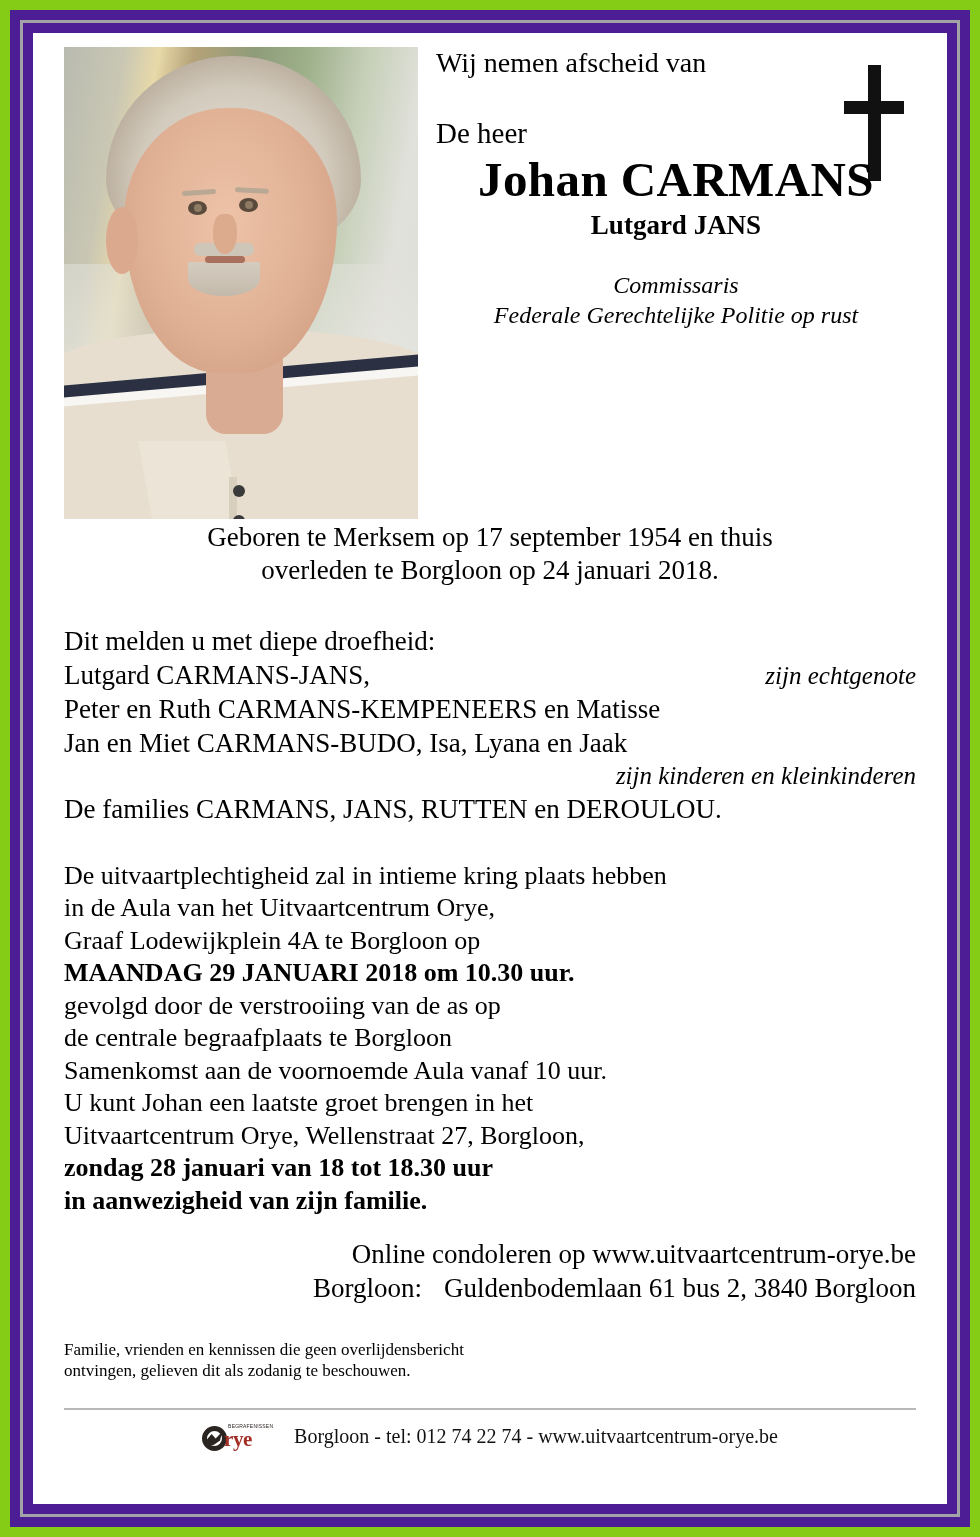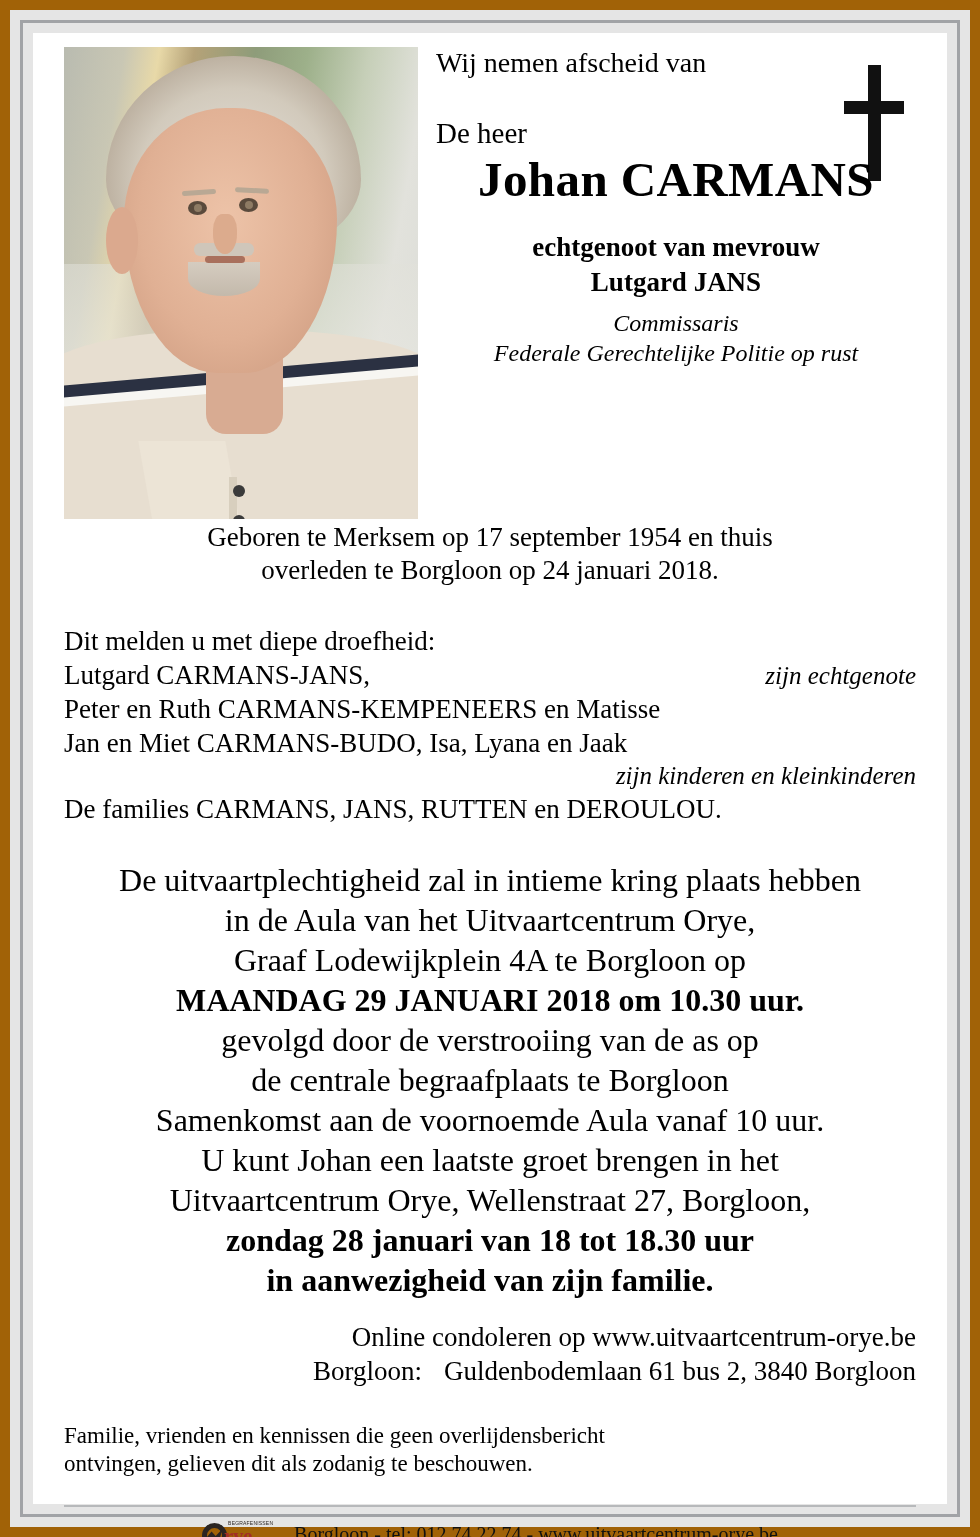--- a/index.html
+++ b/index.html
@@ -14,22 +14,22 @@
     color: #000000;
     overflow: hidden;
   }
 
   
   #card-frame {
     position: relative;
     width: 980px;
     height: 1537px;
     box-sizing: border-box;
-    background: #e5e5e5;
-    border: 10px solid #a16207;
+    background: #4c1d95;
+    border: 10px solid #84cc16;
   }
   #card-inner-line {
     position: absolute;
     left: 10px;
     top: 10px;
     right: 10px;
     bottom: 10px;
     box-sizing: border-box;
     border: 3px solid #a1a3a6;
   }
@@ -268,21 +268,21 @@
     text-align: center;
   }
   #spouse-intro { margin-top: 22px; }
   #profession-1,
   #profession-2 {
     font-style: italic;
     font-size: 24px;
     line-height: 1.28;
     text-align: center;
   }
-  #profession-1 { margin-top: 8px; }
+  #profession-1 { margin-top: 27px; }
   .right { text-align: right; }
   .bold { font-weight: bold; }
 
   #birth-death-block {
     margin-top: 4px;
     text-align: center;
     font-size: 27px;
     line-height: 1.24;
   }
 
@@ -297,38 +297,37 @@
     font-size: 25px;
   }
   .row-split {
     display: flex;
     justify-content: space-between;
     align-items: baseline;
   }
 
   #ceremony-block {
     margin-top: 34px;
-    text-align: center;
-    font-size: 32px;
+    font-size: 26px;
     line-height: 1.25;
   }
 
   #condolence-block {
     margin-top: 20px;
     text-align: right;
     font-size: 27px;
     line-height: 1.26;
   }
   #mourn-address .addr-label { }
   #mourn-address .addr-value { padding-left: 22px; }
 
   #notice-block {
     margin-top: 34px;
     text-align: left;
-    font-size: 23px;
+    font-size: 17px;
     line-height: 1.25;
   }
 
   #footer-divider {
     margin-top: 26px;
     border-top: 2px solid #b7b9bb;
   }
   #footer-bar {
     display: flex;
     align-items: center;
@@ -419,21 +418,20 @@
 
       <div id="cross-symbol">
         <div class="v"></div>
         <div class="h"></div>
       </div>
 
       <div id="headline-block">
         <div id="farewell-line">Wij nemen afscheid van</div>
         <div id="title-line">De heer</div>
         <div id="deceased-name">Johan CARMANS</div>
-        <div id="spouse-intro">echtgenoot van mevrouw</div>
         <div id="spouse-name">Lutgard JANS</div>
         <div id="profession-1">Commissaris</div>
         <div id="profession-2">Federale Gerechtelijke Politie op rust</div>
       </div>
     </div>
 
     <div id="birth-death-block">
       <div>Geboren te Merksem op 17 september 1954 en thuis</div>
       <div>overleden te Borgloon op 24 januari 2018.</div>
     </div>

